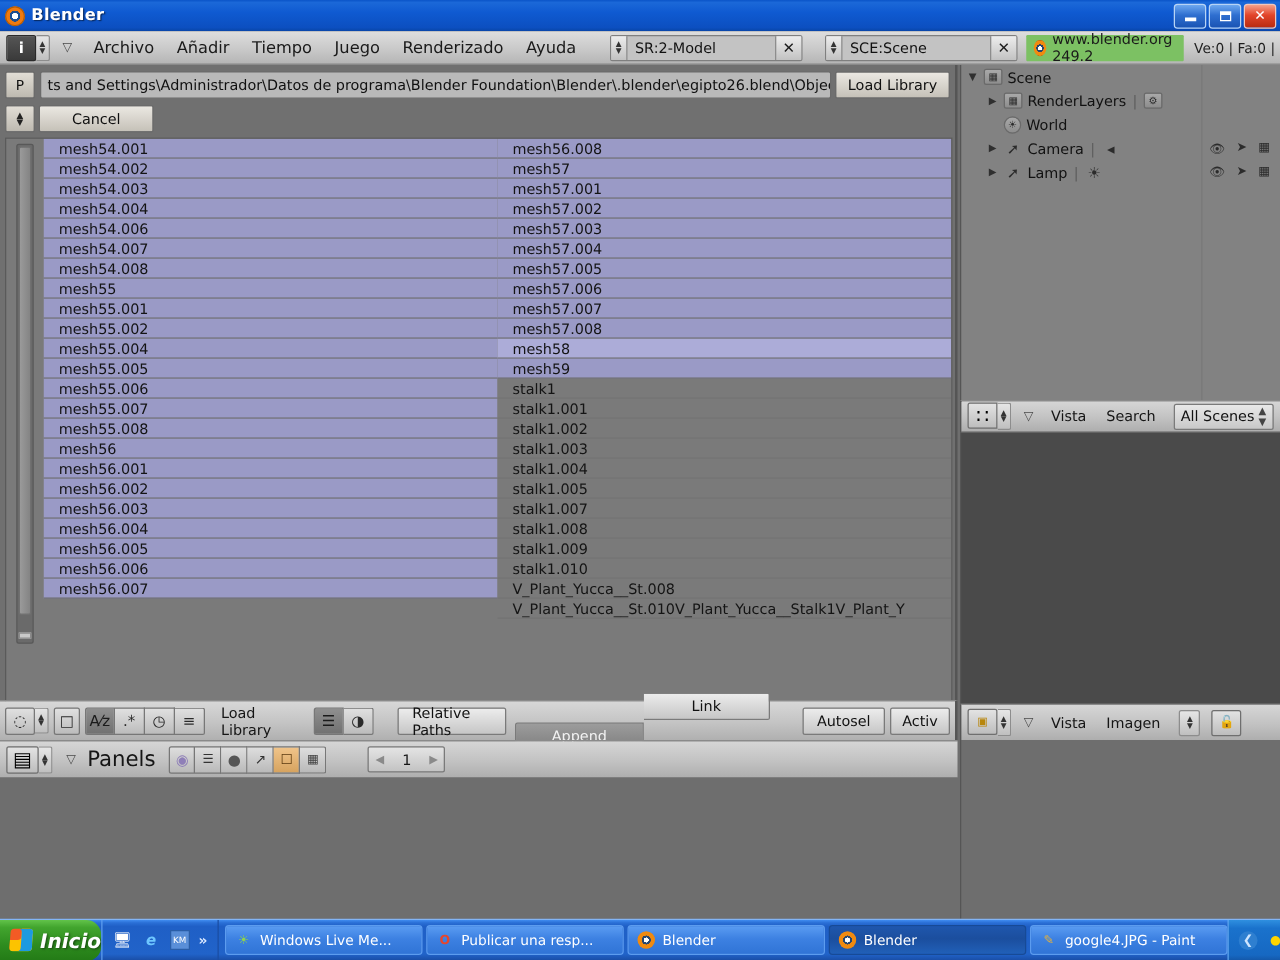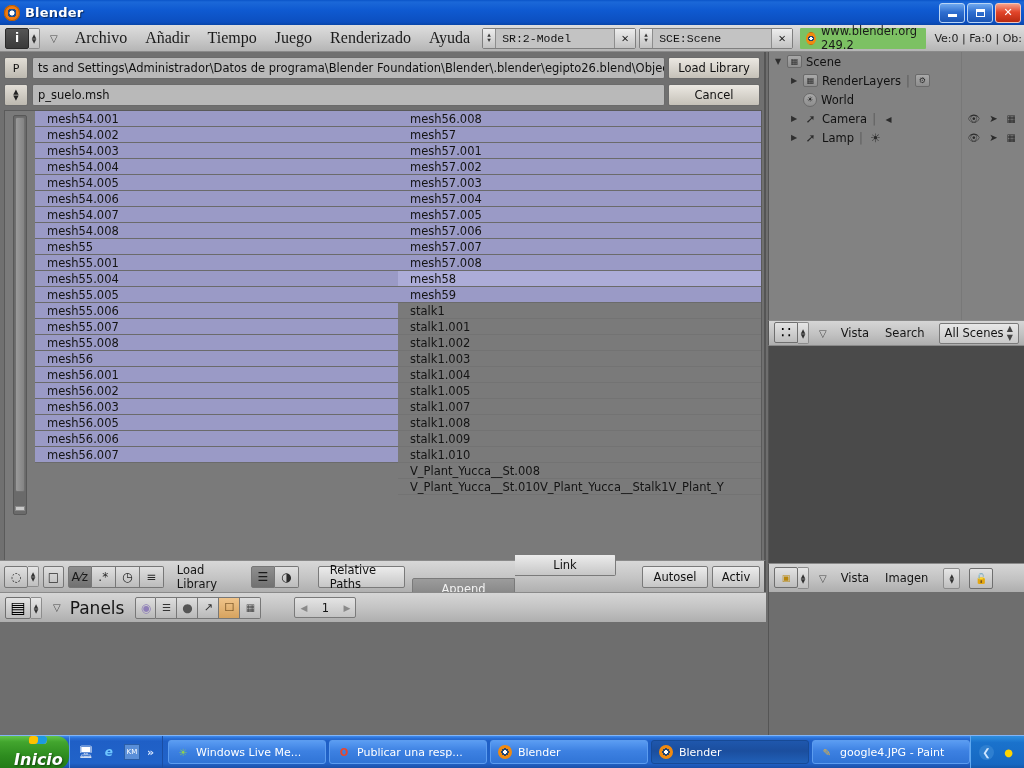--- a/index.html
+++ b/index.html
@@ -61,24 +61,24 @@
     display:flex; align-items:center; justify-content:center;
     color:#fff; font-size:12px; font-weight:bold; margin-left:3px;
   }
   .spinner-sm {
     width:11px;height:21px;border:1px solid #8d8d8d;border-left:none;border-radius:0 2px 2px 0;
     background:linear-gradient(180deg,#e6e6e6,#bfbfbf);
     display:flex;flex-direction:column;align-items:center;justify-content:center;
     font-size:6px;line-height:5px;color:#333;
   }
   .hdr-collapse { margin:0 8px 0 10px; color:#4a4a4a; font-size:10px; }
-  .menu-item { font-size:16px; color:#1a1a1a; padding:2px 9px;font-family:Liberation Serif, serif; }
+  .menu-item { font-size:13px; color:#1a1a1a; padding:2px 9px; }
   .hdr-field {
-    height:21px; display:flex; align-items:center; margin-left:3px;
-    border:1px solid #7f7f7f; background:#c3c3c3; border-radius:2px;font-family:Liberation Mono, monospace;
+    height:21px; display:flex; align-items:center; margin-left:18px;
+    border:1px solid #7f7f7f; background:#c3c3c3; border-radius:2px;
   }
   .hdr-field .sp {
     width:13px; height:19px; border-right:1px solid #8d8d8d;
     background:linear-gradient(180deg,#ededed,#c2c2c2);
     display:flex;flex-direction:column;align-items:center;justify-content:center;
     font-size:6px;line-height:5px;color:#333;
   }
   .hdr-field .val { font-size:11.5px; color:#111; padding:0 6px; min-width:118px; }
   .hdr-field .xbtn {
     width:21px;height:19px;background:linear-gradient(180deg,#ededed,#c2c2c2);
@@ -288,21 +288,20 @@
   .taskbar {
     position:absolute; left:0; top:735px; width:1024px; height:33px;
     background: linear-gradient(180deg,#3f8cf0 0%,#2a6fd6 7%,#1f5fc6 16%,#2163c9 85%,#1a4fa8 100%);
     display:flex; align-items:center;
     border-top:1px solid #82b4f5;
   }
   .start {
     width:105px; height:33px; display:flex; align-items:center; gap:6px; padding-left:8px;
     background: linear-gradient(180deg,#62c34a 0%,#42a52e 18%,#2e8c1f 60%,#237a16 100%);
     border-radius:0 12px 12px 0;
-    flex-direction:column;
   }
   .start .flag {
     width:18px;height:18px;border-radius:3px;
     background:
       linear-gradient(135deg,#f35b25 0 50%, #7cb928 50% 100%);
     box-shadow: inset -9px 0 0 0 #1d9ae0, inset -9px -9px 0 0 #fcc300;
     transform: skewX(-4deg);
   }
   .start .txt { color:#fff; font-size:16px; font-style:italic; font-weight:bold; text-shadow:1px 1px 2px rgba(0,0,0,.5); }
   .quick {
@@ -404,50 +403,50 @@
         <div class="fb-actbtn">Load Library</div>
       </div>
 
       <div class="fb-pathrow2">
         <div class="fb-sqbtn">
           <div class="updown">
               <div>▲</div>
               <div>▼</div>
             </div>
         </div>
-        <div class="fb-input">p_suelo.msh</div>
         <div class="fb-actbtn">Cancel</div>
       </div>
 
       <div class="fb-listarea">
         <div class="fb-scroll">
           <div class="thumb"></div>
           <div class="grip"></div>
         </div>
         <div class="fb-cols">
           <div class="fb-col" id="col-left">
               <div class="fb-row sel">mesh54.001</div>
               <div class="fb-row sel">mesh54.002</div>
               <div class="fb-row sel">mesh54.003</div>
               <div class="fb-row sel">mesh54.004</div>
-              <div class="fb-row sel">mesh54.005</div>
               <div class="fb-row sel">mesh54.006</div>
               <div class="fb-row sel">mesh54.007</div>
               <div class="fb-row sel">mesh54.008</div>
               <div class="fb-row sel">mesh55</div>
               <div class="fb-row sel">mesh55.001</div>
+              <div class="fb-row sel">mesh55.002</div>
               <div class="fb-row sel">mesh55.004</div>
               <div class="fb-row sel">mesh55.005</div>
               <div class="fb-row sel">mesh55.006</div>
               <div class="fb-row sel">mesh55.007</div>
               <div class="fb-row sel">mesh55.008</div>
               <div class="fb-row sel">mesh56</div>
               <div class="fb-row sel">mesh56.001</div>
               <div class="fb-row sel">mesh56.002</div>
               <div class="fb-row sel">mesh56.003</div>
+              <div class="fb-row sel">mesh56.004</div>
               <div class="fb-row sel">mesh56.005</div>
               <div class="fb-row sel">mesh56.006</div>
               <div class="fb-row sel">mesh56.007</div>
             </div>
           <div class="fb-col" id="col-right">
               <div class="fb-row sel">mesh56.008</div>
               <div class="fb-row sel">mesh57</div>
               <div class="fb-row sel">mesh57.001</div>
               <div class="fb-row sel">mesh57.002</div>
               <div class="fb-row sel">mesh57.003</div>

